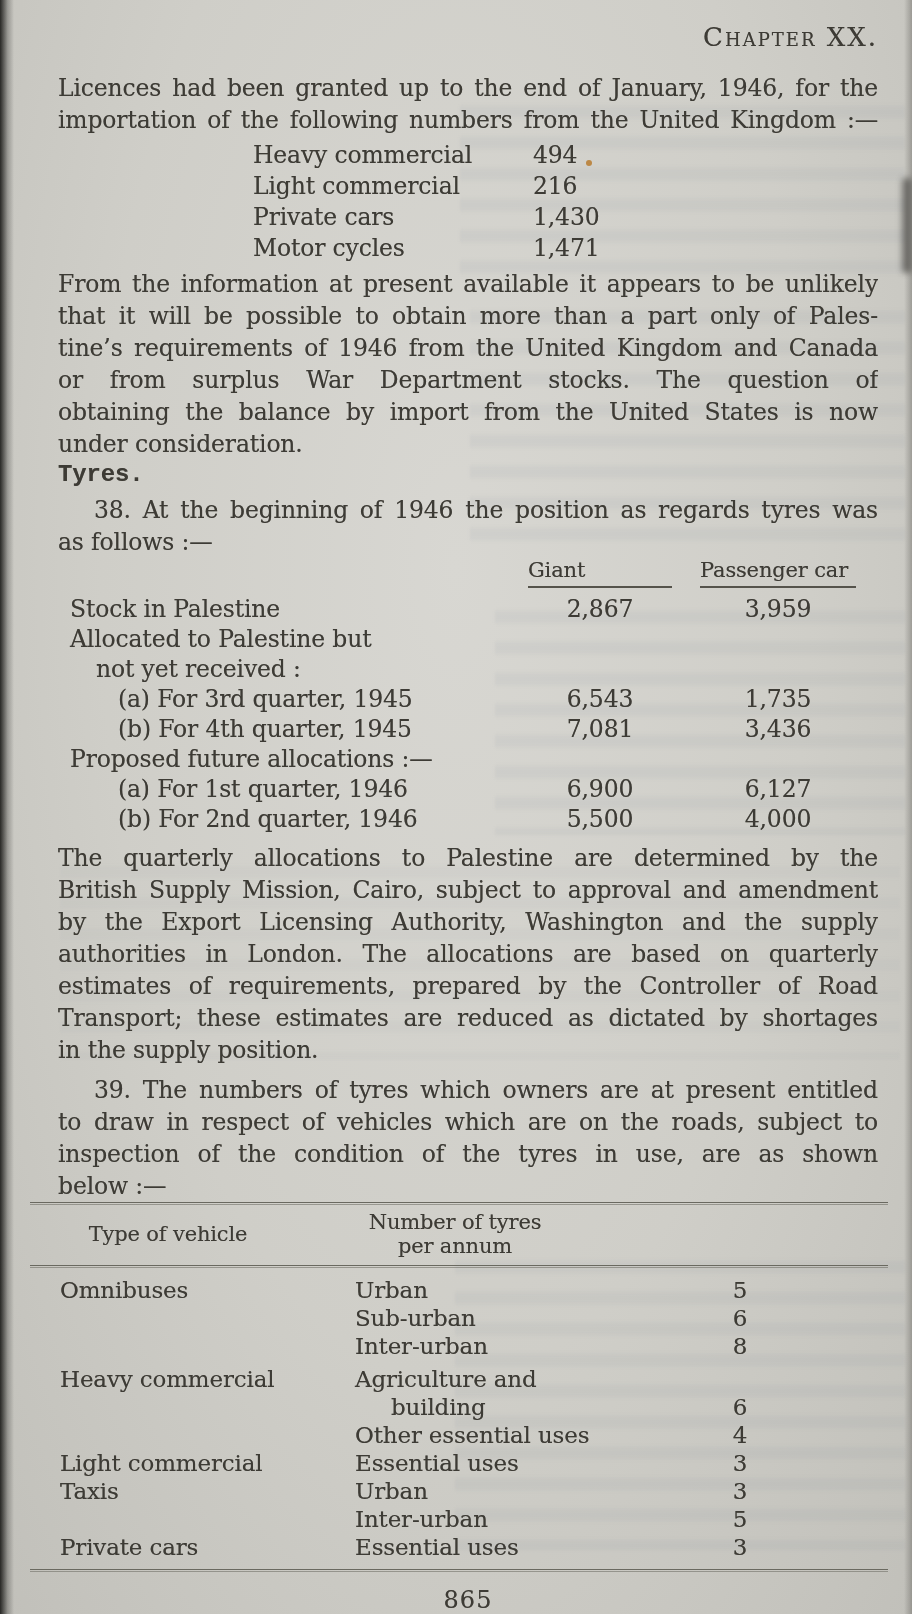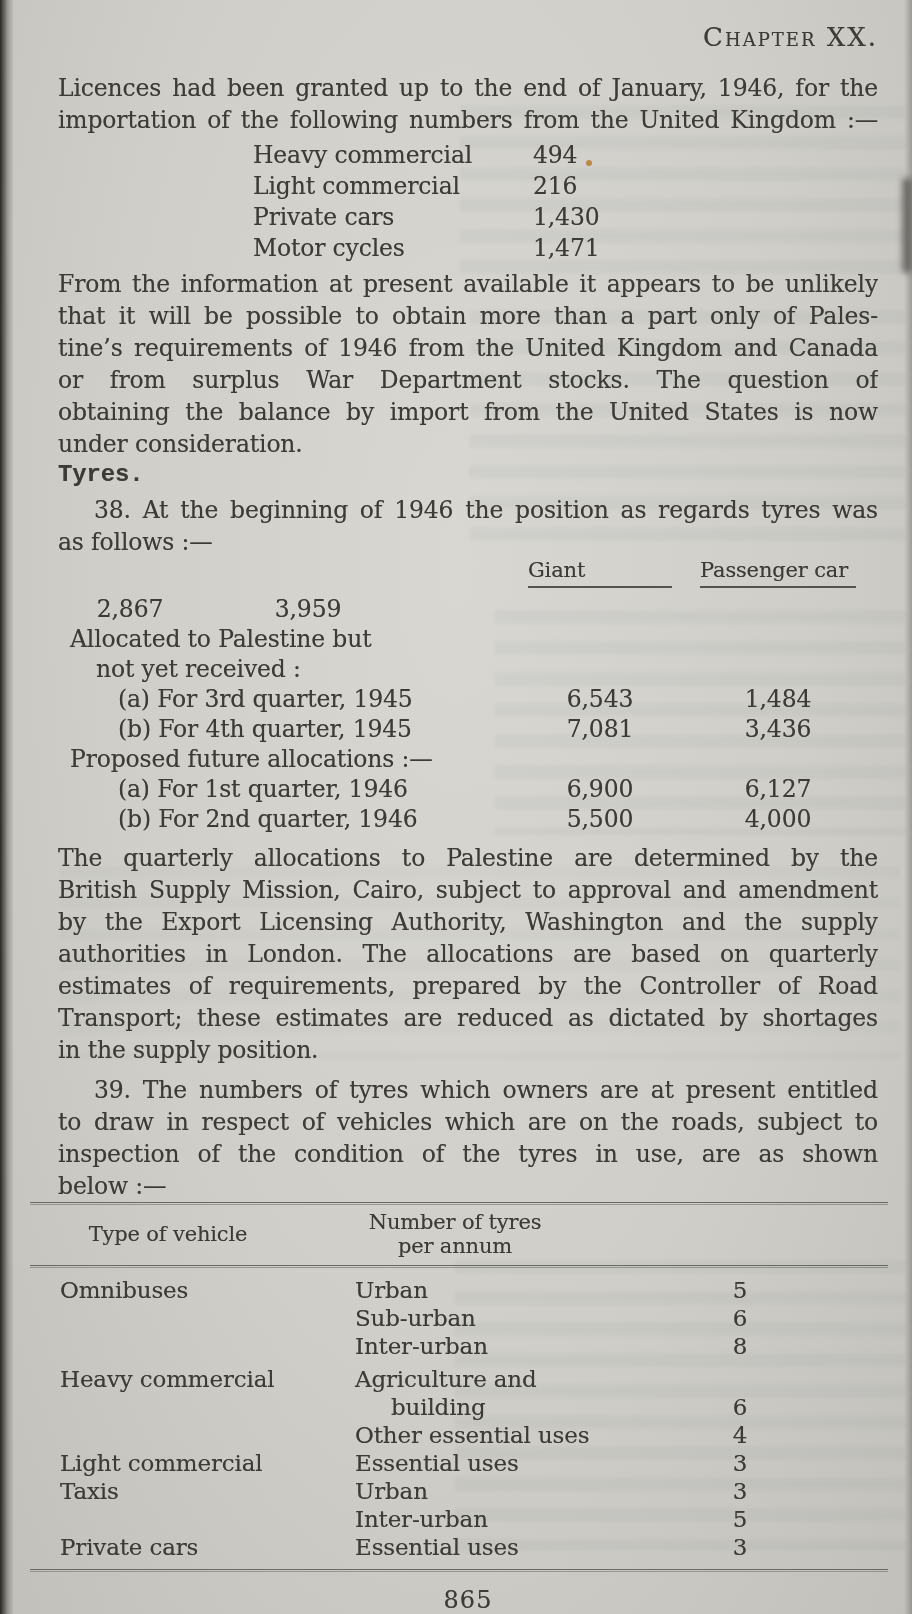--- a/index.html
+++ b/index.html
@@ -164,40 +164,41 @@
 
     <div class="t1">
       <div class="t1-head">
         <div class="sp"></div>
         <div class="h hg">Giant</div>
         <div class="h hp">Passenger car</div>
       </div>
       <div class="t1-rows">
 
           <div class="t1-row i0">
+            <span class="lab">Stock in Palestine</span>
             <span class="v">2,867</span>
             <span class="v vp">3,959</span>
           </div>
 
           <div class="t1-row i0">
             <span class="lab">Allocated to Palestine but</span>
             <span class="v"></span>
             <span class="v vp"></span>
           </div>
 
           <div class="t1-row i1">
             <span class="lab">not yet received :</span>
             <span class="v"></span>
             <span class="v vp"></span>
           </div>
 
           <div class="t1-row i2">
             <span class="lab">(a) For 3rd quarter, 1945</span>
             <span class="v">6,543</span>
-            <span class="v vp">1,484</span>
+            <span class="v vp">1,735</span>
           </div>
 
           <div class="t1-row i2">
             <span class="lab">(b) For 4th quarter, 1945</span>
             <span class="v">7,081</span>
             <span class="v vp">3,436</span>
           </div>
 
           <div class="t1-row i0">
             <span class="lab">Proposed future allocations :—</span>

